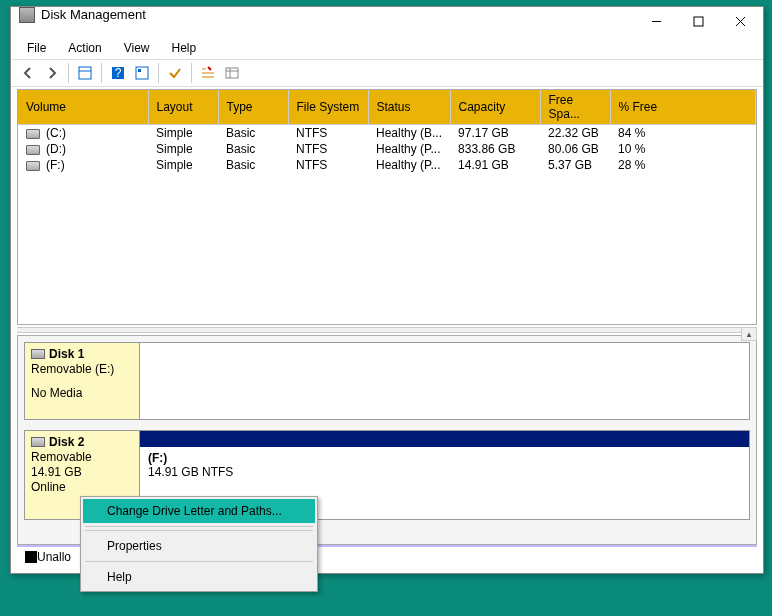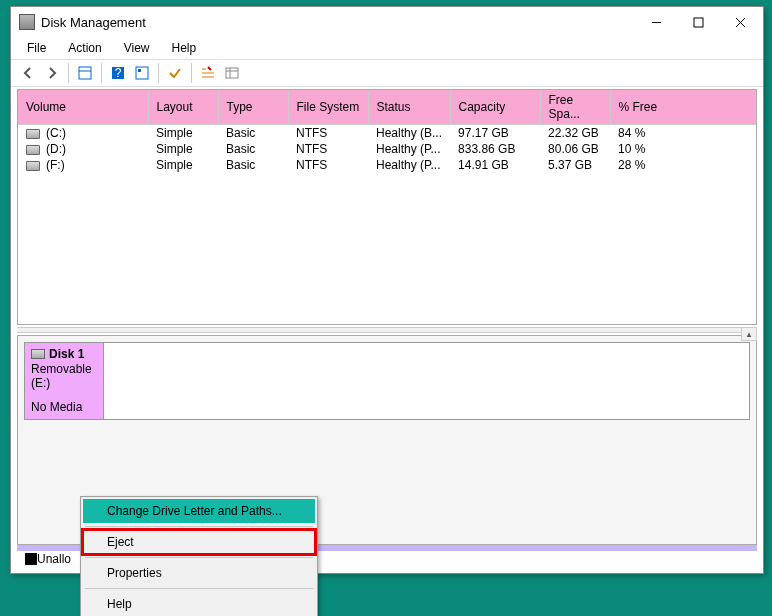--- a/index.html
+++ b/index.html
@@ -2,55 +2,55 @@
 <html><head>
 <meta charset="utf-8">
 <style>
   * { box-sizing: border-box; font-family: "Segoe UI", Tahoma, sans-serif; font-size: 12px; }
   body { margin: 0; background: #0a8a7a; width: 772px; height: 616px; overflow: hidden; position: relative; }
   .window {
     position: absolute; left: 10px; top: 6px; width: 754px; height: 568px;
     background: #fff; border: 1px solid #888; box-shadow: 2px 2px 6px rgba(0,0,0,.3);
     display: flex; flex-direction: column;
   }
-  .titlebar { display: flex; align-items: center; height: 30px; padding: 0 2px 0 8px; }
+  .titlebar { display: flex; height: 30px; padding: 0 2px 0 8px; }
   .titlebar .icon { width: 16px; height: 16px; background: linear-gradient(#bbb,#888); border:1px solid #555; margin-right: 6px; }
   .titlebar .title { flex: 1; font-size: 13px; }
   .winctl { display: flex; }
   .winbtn { width: 42px; height: 28px; display: flex; align-items: center; justify-content: center; }
   .winbtn svg { width: 11px; height: 11px; }
   .menubar { display: flex; padding: 2px 6px; gap: 2px; }
   .menuitem { padding: 2px 10px; }
   .toolbar { display: flex; align-items: center; padding: 2px 6px; gap: 2px; border-top: 1px solid #ddd; border-bottom: 1px solid #ddd; height: 28px; }
   .tbtn { width: 22px; height: 22px; display: flex; align-items: center; justify-content: center; border: 1px solid transparent; }
   .tbtn svg { width: 16px; height: 16px; }
   .vsep { width: 1px; height: 20px; background: #ccc; margin: 0 3px; }
   .content { flex: 1; display: flex; flex-direction: column; padding: 2px 6px 6px 6px; overflow: hidden; }
   .volumes { border: 1px solid #aaa; height: 236px; background: #fff; overflow: auto; }
   table { border-collapse: collapse; width: 100%; }
   thead th {
     text-align: left; font-weight: normal; font-size: 12px;
-    background: #f9a8d4; border: 1px solid #ccc; border-top: none; border-left: none;
+    background: #eab308; border: 1px solid #ccc; border-top: none; border-left: none;
     padding: 3px 8px; position: sticky; top: 0;
   }
   thead th:first-child { border-left: none; }
   tbody td { padding: 1px 8px; white-space: nowrap; }
   .drive-icon { display:inline-block; width: 14px; height: 10px; background: linear-gradient(#ddd,#aaa); border:1px solid #666; border-radius: 1px; vertical-align: middle; margin-right: 6px; }
   .splitter { height: 6px; background: #f0f0f0; border: 1px solid #ccc; border-left:none; border-right:none; margin: 2px 0; position: relative; }
   .scroll-up { position: absolute; right: 0; top: -1px; width: 16px; height: 14px; border:1px solid #ccc; background:#f0f0f0; display:flex;align-items:center;justify-content:center; font-size:9px; color:#555;}
   .graphical { flex:1; border: 1px solid #aaa; background: #f5f5f5; padding: 6px; overflow: hidden; }
   .disk-row { display: flex; margin-bottom: 10px; }
-  .disk-label { width: 80px; border: 1px solid #999; background: #f0abfc; padding: 4px 6px; display: flex; flex-direction: column; gap: 1px; }
+  .disk-label { width: 116px; border: 1px solid #999; background: #fef9c3; padding: 4px 6px; display: flex; flex-direction: column; gap: 1px; }
   .disk-label .hdr { display:flex; gap:4px; align-items:center; font-weight:bold; }
   .disk-ico { width:14px; height:10px; background: linear-gradient(#ddd,#aaa); border:1px solid #666; }
   .disk-media { flex:1; border:1px solid #999; border-left:none; background:#fff; display:flex; }
   .partition { display:flex; flex-direction:column; padding: 4px 8px; }
   .bluebar { background: #001a75; width: 100%; height: 16px; }
   .partition.body { flex:1; }
-  .statusbar { height: 22px; border-top: 6px solid #c4b5fd; display:flex; align-items:center; padding: 0 8px; gap: 0; }
+  .statusbar { height: 22px; border-top: 2px solid #c4b5fd; display:flex; align-items:center; padding: 0 8px; gap: 0; }
   .ctx-menu {
     position: absolute; left: 80px; top: 496px; width: 238px;
     background: #f0f0f0; border: 1px solid #a0a0a0; box-shadow: 2px 2px 4px rgba(0,0,0,.3);
     padding: 2px;
   }
   .ctx-item { padding: 5px 24px; }
   .ctx-item.hover { background: #14b8a6; }
   .ctx-sep { height:1px; background: #c8c8c8; margin: 3px 2px; }
   .eject-highlight { outline: 3px solid #e20000; outline-offset: -1px; }
 </style>
@@ -203,31 +203,48 @@
               <span class="disk-ico"></span>
               <span>Disk 1</span>
             </div>
           <div>Removable (E:)</div>
           <div style="height:8px"></div>
           <div>No Media</div>
         </div>
         <div class="disk-media"></div>
       </div>
 
+      <div class="disk-row" style="height:90px">
+        <div class="disk-label">
+          <div class="hdr">
+              <span class="disk-ico"></span>
+              <span>Disk 2</span>
+            </div>
+          <div>Removable</div>
+          <div>14.91 GB</div>
+          <div>Online</div>
+        </div>
+        <div class="disk-media" style="flex-direction:column">
+          <div class="bluebar"></div>
+          <div class="partition body">
+            <b>(F:)</b>
+            <span>14.91 GB NTFS</span>
+          </div>
+        </div>
+      </div>
 
     </div>
 
     <div class="statusbar">
       <span style="width:12px;height:12px;background:#000;display:inline-block"></span>
       <span>Unallo</span>
     </div>
   </div>
 </div>
 
 <div class="ctx-menu">
   <div class="ctx-item hover">Change Drive Letter and Paths...</div>
   <div class="ctx-sep"></div>
-  <div class="ctx-item eject-highlight">Eject</div>
   <div class="ctx-sep"></div>
   <div class="ctx-item">Properties</div>
   <div class="ctx-sep"></div>
   <div class="ctx-item">Help</div>
 </div>
 
 </body></html>

